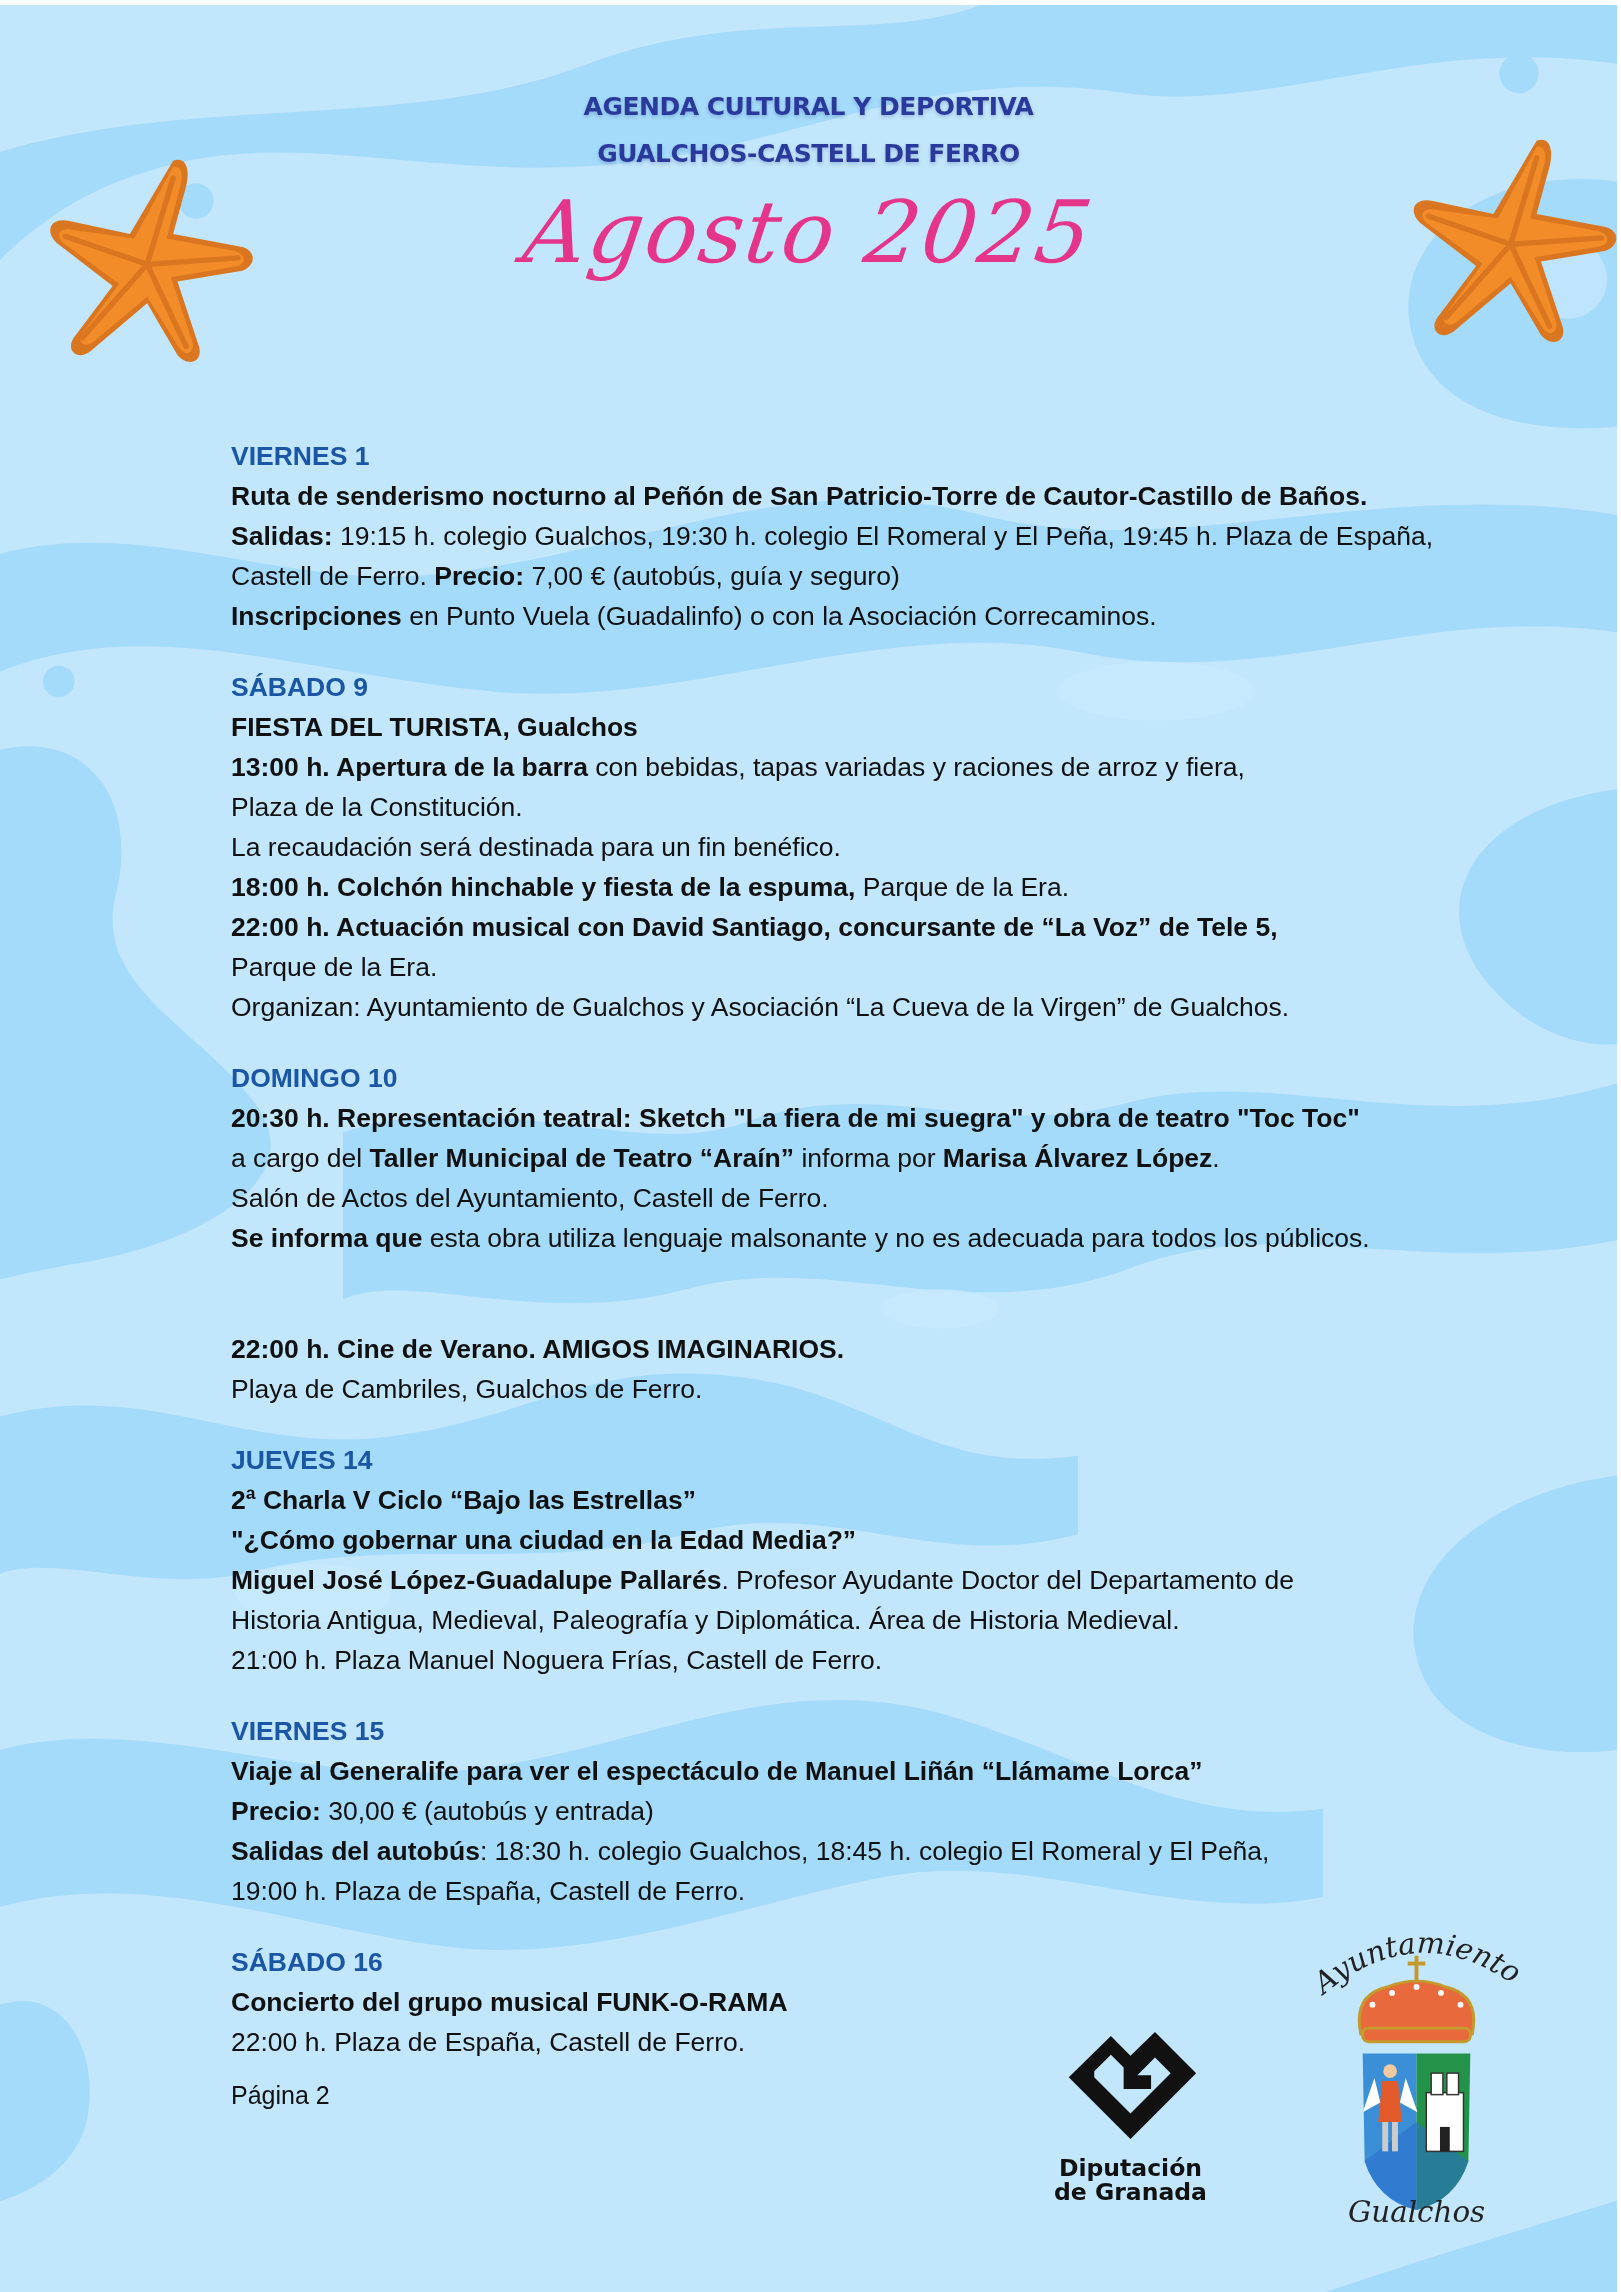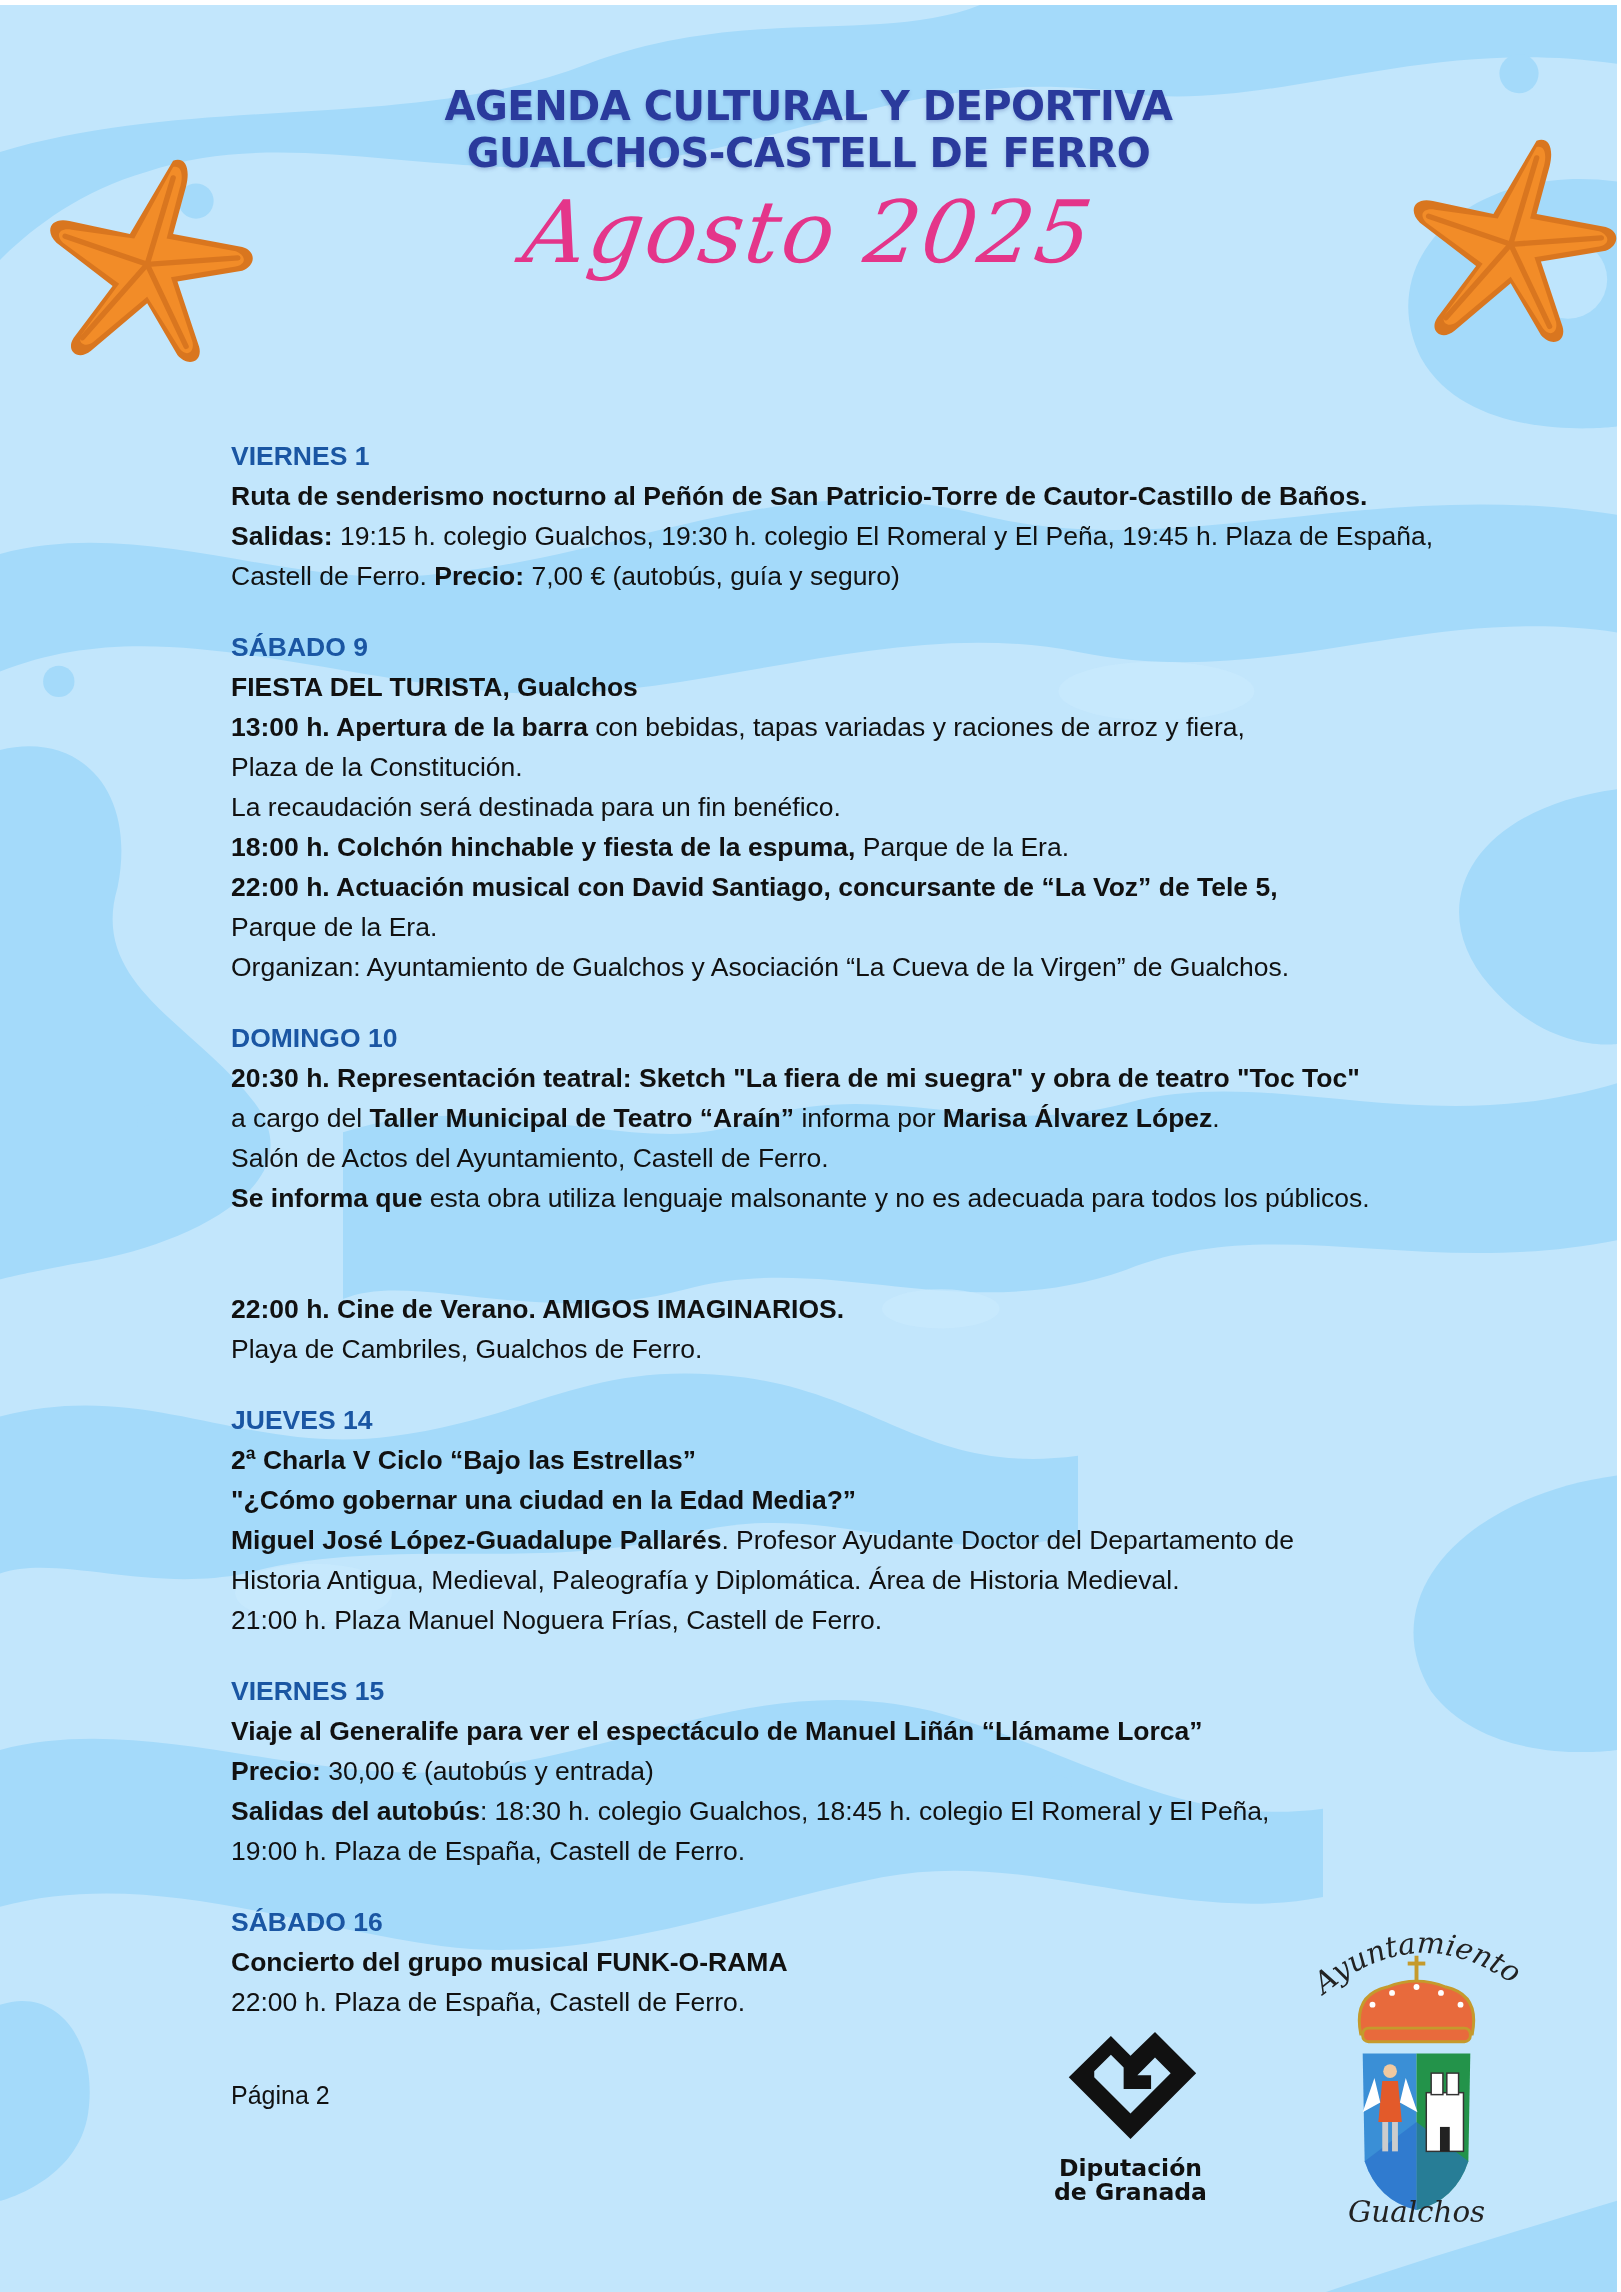--- a/index.html
+++ b/index.html
@@ -9,21 +9,21 @@
     font-family: "Liberation Sans", "DejaVu Sans", sans-serif;
   }
   .page {
     position: absolute; left: 0; top: 4.9px; width: 1617px; height: 2288px;
     background: #c2e6fc; overflow: hidden;
   }
   .bg-svg { position: absolute; left: 0; top: 0; width: 1617px; height: 2288px; }
   .header { position: absolute; left: 0; top: 78px; width: 1617px; text-align: center; }
   .title-line {
     font-family: "DejaVu Sans", sans-serif; font-weight: bold;
-    color: #2a3a9c; font-size: 40px; letter-spacing: -0.5px; line-height: 47px;
+    color: #2a3a9c; font-size: 25px; letter-spacing: -0.5px; line-height: 47px;
     text-shadow: 0 2px 3.9px rgba(40,60,140,0.25);
   }
   .month {
     font-family: "DejaVu Serif", serif; font-style: italic;
     color: #e4358a; font-size: 86px; line-height: 94px; margin-top: 7.8px;
     letter-spacing: 2px; transform: skewX(-8deg); display: inline-block;
   }
   .star { position: absolute; }
   .content {
     position: absolute; left: 231px; top: 431px; width: 1323px;
@@ -88,20 +88,21 @@
     <div class="title-line">GUALCHOS-CASTELL DE FERRO</div>
     <div class="month">Agosto 2025</div>
   </div>
 
   <div class="content" id="events">
       <div class="sec">
         <div class="day">VIERNES 1</div>
         <div><b>Ruta de senderismo nocturno al Peñón de San Patricio-Torre de Cautor-Castillo de Baños.</b></div>
         <div><b>Salidas:</b><span> 19:15 h. colegio Gualchos, 19:30 h. colegio El Romeral y El Peña, 19:45 h. Plaza de España,</span></div>
         <div><span>Castell de Ferro. </span><b>Precio:</b><span> 7,00 € (autobús, guía y seguro)</span></div>
+        <div><b>Inscripciones</b><span> en Punto Vuela (Guadalinfo) o con la Asociación Correcaminos.</span></div>
       </div>
       <div class="sec">
         <div class="day">SÁBADO 9</div>
         <div><b>FIESTA DEL TURISTA, Gualchos</b></div>
         <div><b>13:00 h. Apertura de la barra</b><span> con bebidas, tapas variadas y raciones de arroz y fiera,</span></div>
         <div><span>Plaza de la Constitución.</span></div>
         <div><span>La recaudación será destinada para un fin benéfico.</span></div>
         <div><b>18:00 h. Colchón hinchable y fiesta de la espuma,</b><span> Parque de la Era.</span></div>
         <div><b>22:00 h. Actuación musical con David Santiago, concursante de “La Voz” de Tele 5,</b></div>
         <div><span>Parque de la Era.</span></div>

